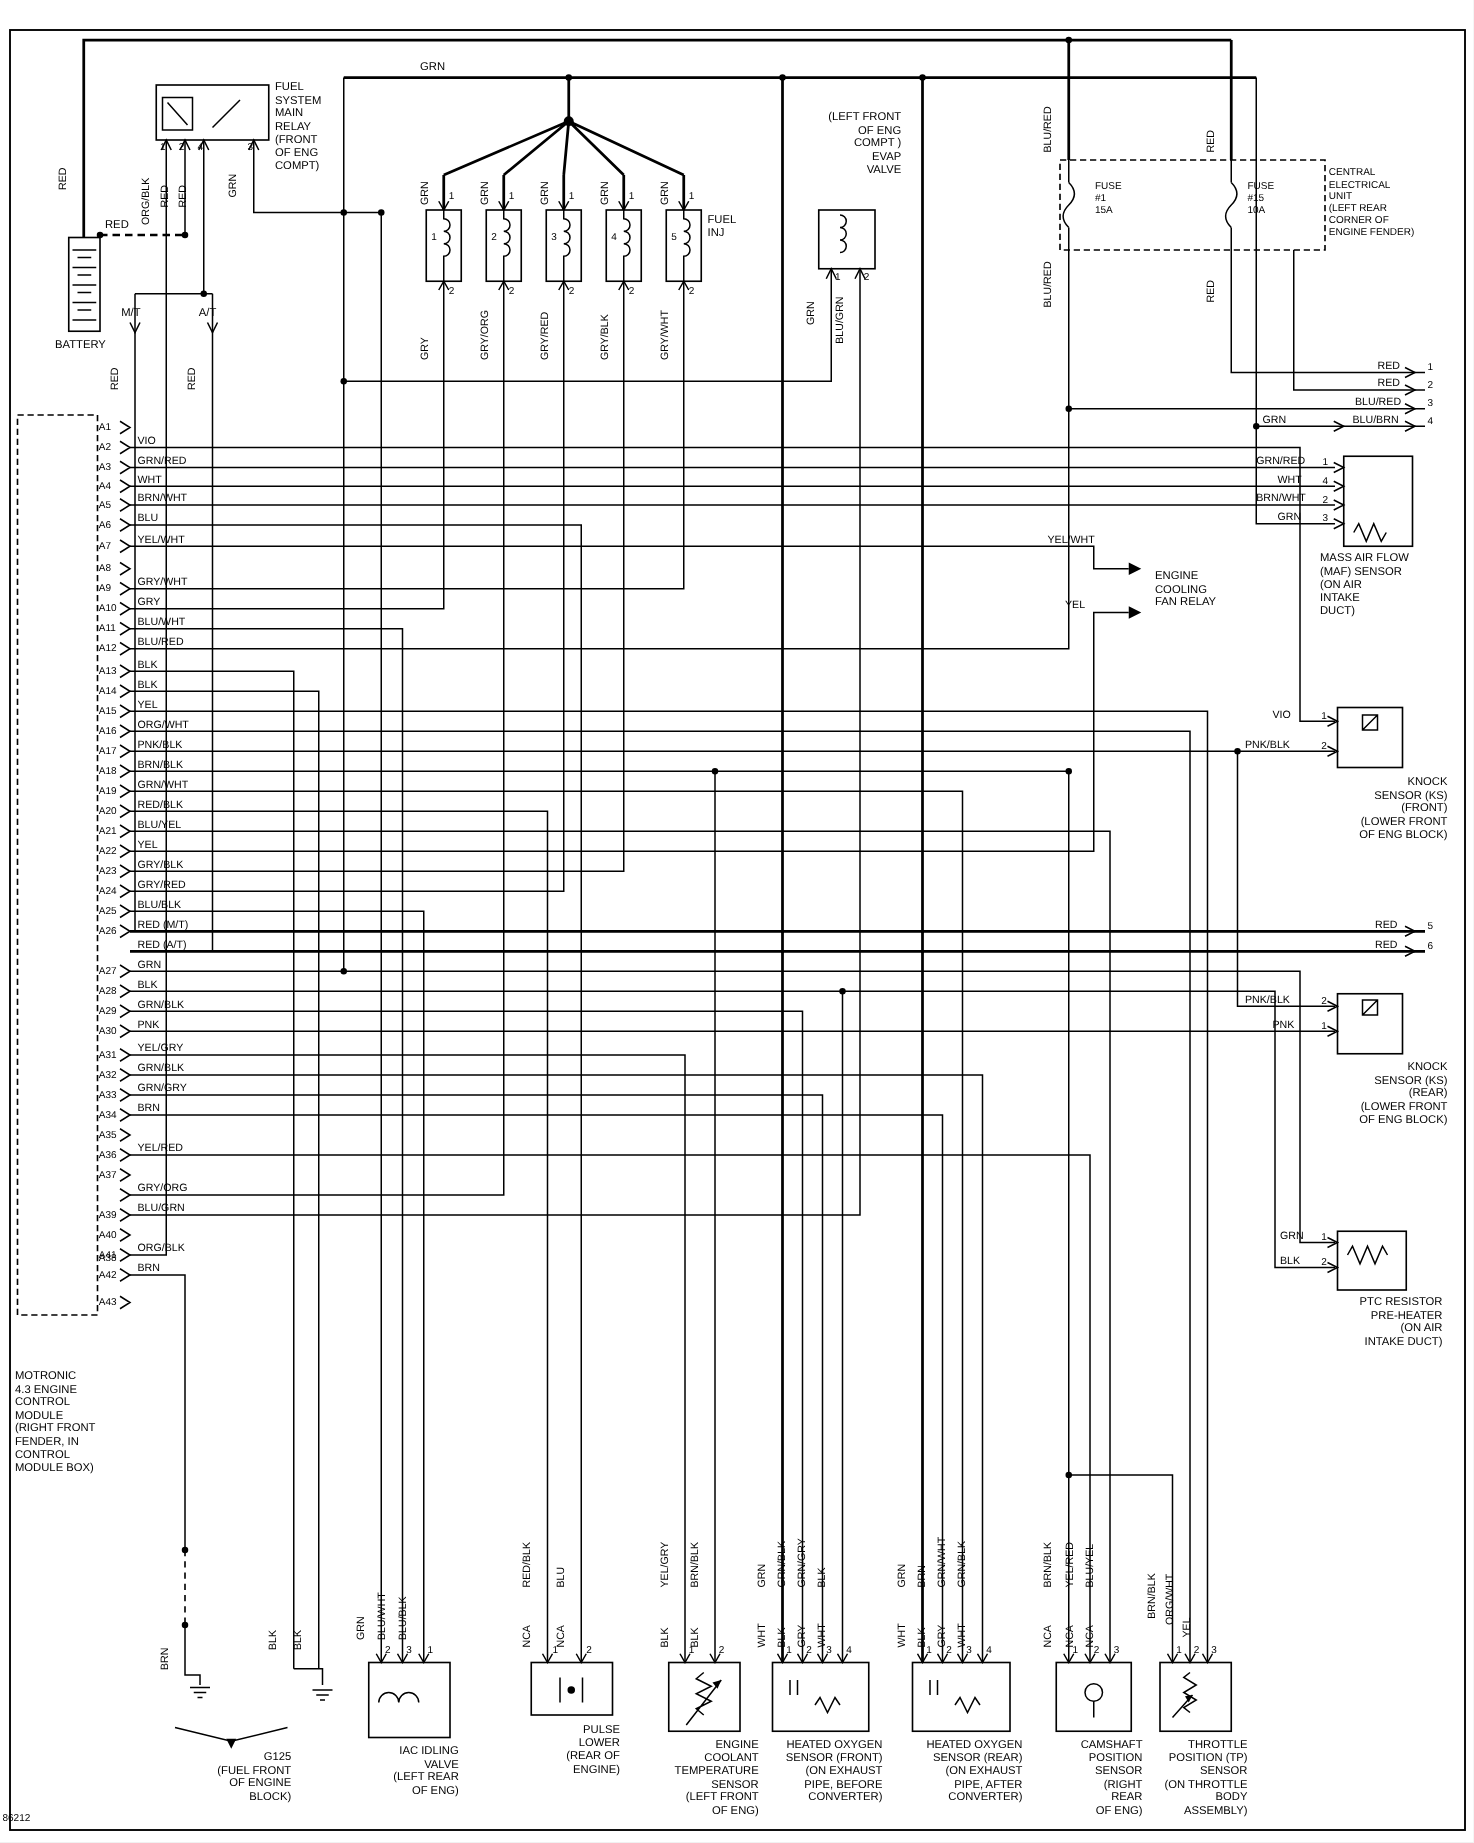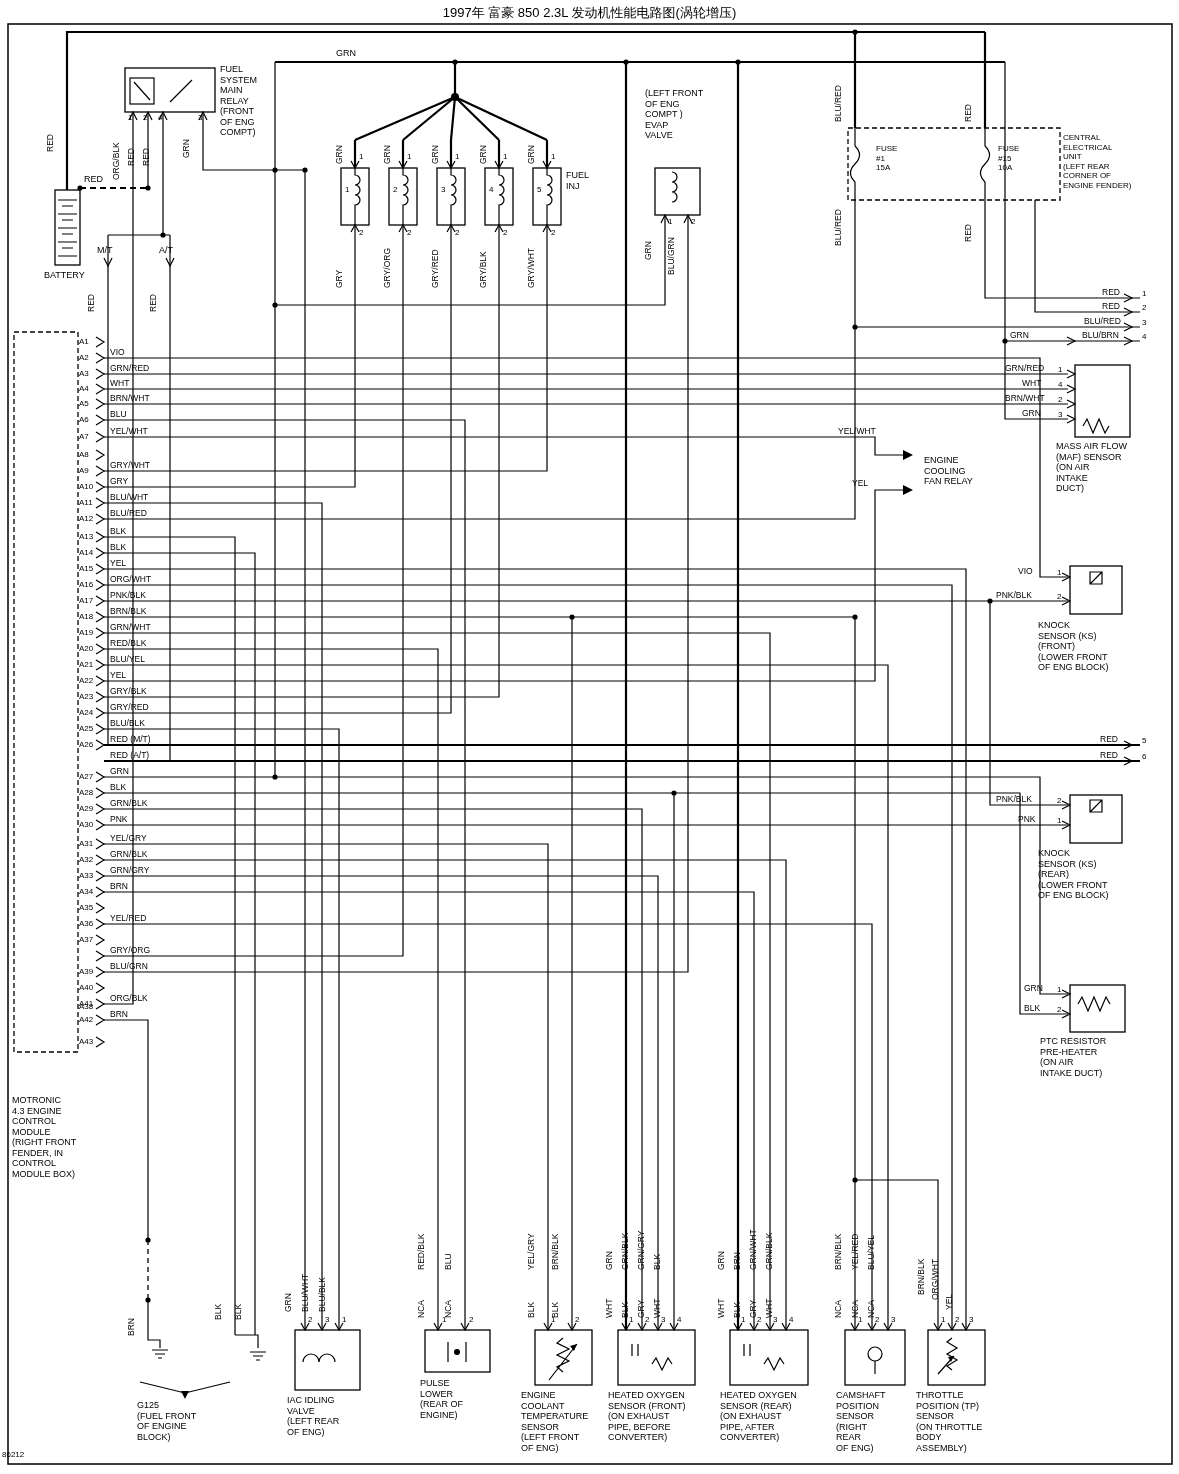--- a/index.html
+++ b/index.html
@@ -1,19 +1,19 @@
 <!DOCTYPE html>
 <html><head>
 <meta charset="utf-8">
 <style>
   html,body{margin:0;padding:0;background:#e8e8e8}
   #wrap{position:relative;width:1179px;height:1474px;background:#fff;font-family:"Liberation Sans",sans-serif;color:#000;overflow:hidden}
   svg{position:absolute;left:0;top:0}
   .t{position:absolute;font-size:9px;line-height:10.5px;white-space:pre-line}
-  .c{text-align:left}
+  .c{text-align:right}
   .s8{font-size:8px;line-height:9.5px}
   .v{position:absolute;font-size:8.5px;white-space:nowrap;transform:rotate(-90deg);transform-origin:0 100%;line-height:10px;height:10px}
   .pl{position:absolute;left:79px;font-size:8px;width:22px}
   .wl{position:absolute;left:110px;font-size:8.5px;white-space:nowrap}
   .num{position:absolute;font-size:8px}
   #ttl{position:absolute;top:4px;left:0;right:0;text-align:center;font-size:13px}
   #docno{position:absolute;left:2px;top:1450px;font-size:8px}
 </style>
 </head>
 <body>
@@ -125,21 +125,20 @@
         <circle cx="572" cy="617" r="2.6"></circle>
     <circle cx="855" cy="617" r="2.6"></circle>
         <circle cx="855" cy="1180" r="2.6"></circle>
         <circle cx="275" cy="777" r="2.6"></circle>
     <circle cx="148" cy="1240" r="2.6"></circle>
         <circle cx="148" cy="1300" r="2.6"></circle>
         <circle cx="163" cy="235" r="2.6"></circle>
   </g>
 </svg>
 
-<div id="ttl">1997年 富豪 850 2.3L 发动机性能电路图(涡轮增压)</div>
 <div id="docno">86212</div>
 
 <div class="pl" style="top:337px">A1</div>
 <div class="pl" style="top:353px">A2</div>
     <div class="wl" style="top:347px">VIO</div>
 <div class="pl" style="top:369px">A3</div>
     <div class="wl" style="top:363px">GRN/RED</div>
 <div class="pl" style="top:384px">A4</div>
     <div class="wl" style="top:378px">WHT</div>
 <div class="pl" style="top:399px">A5</div>

